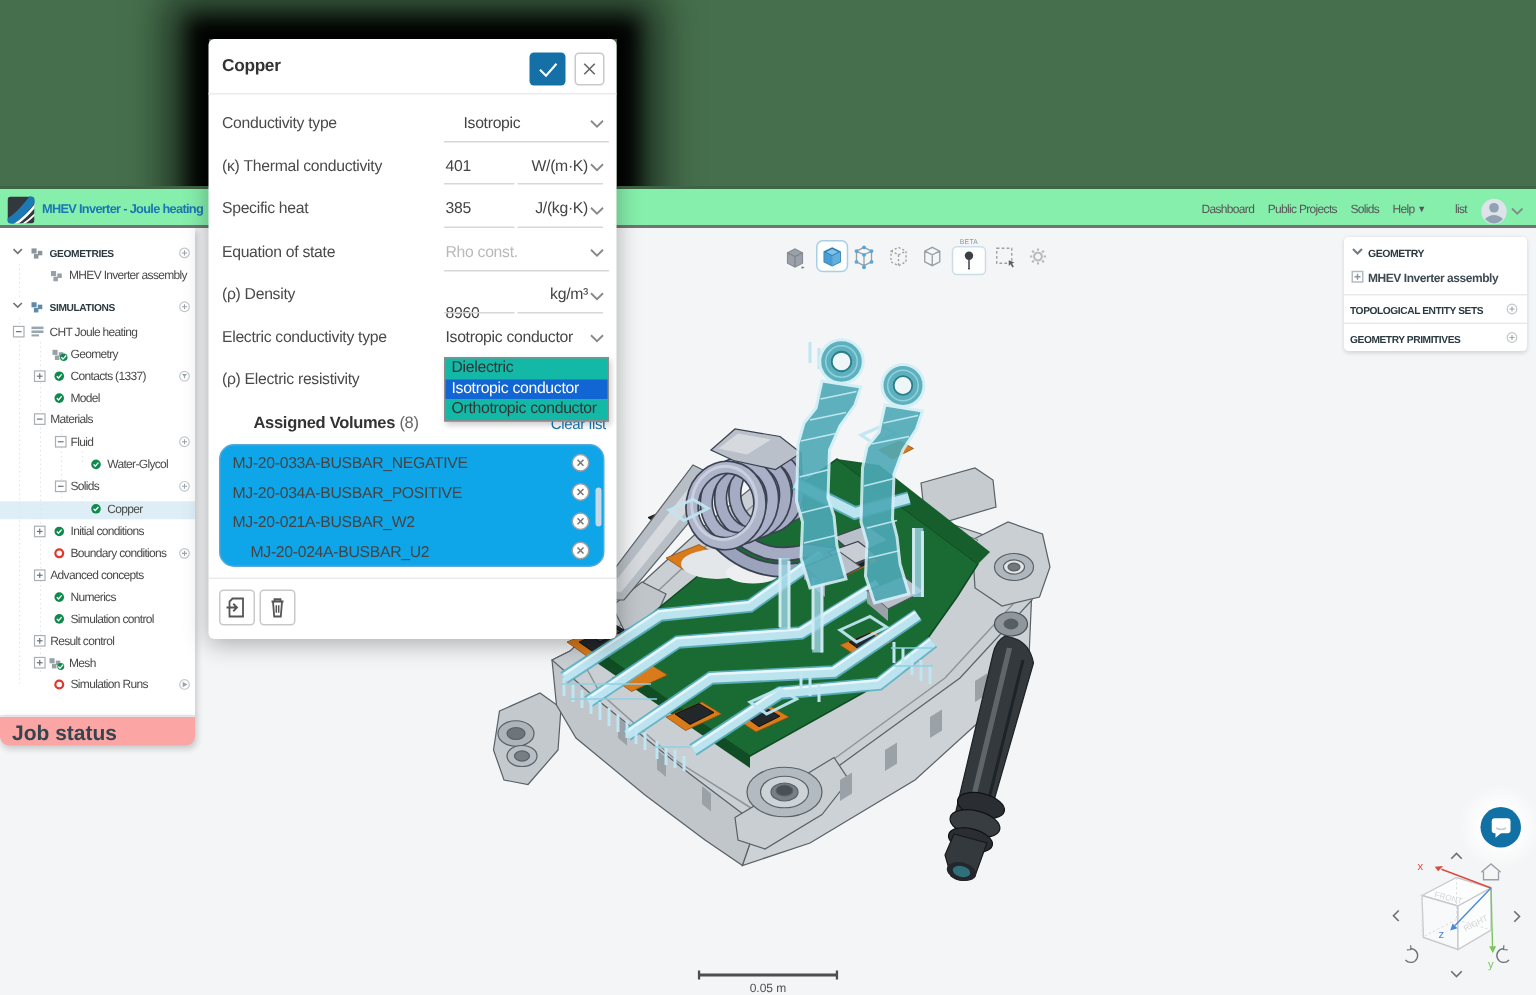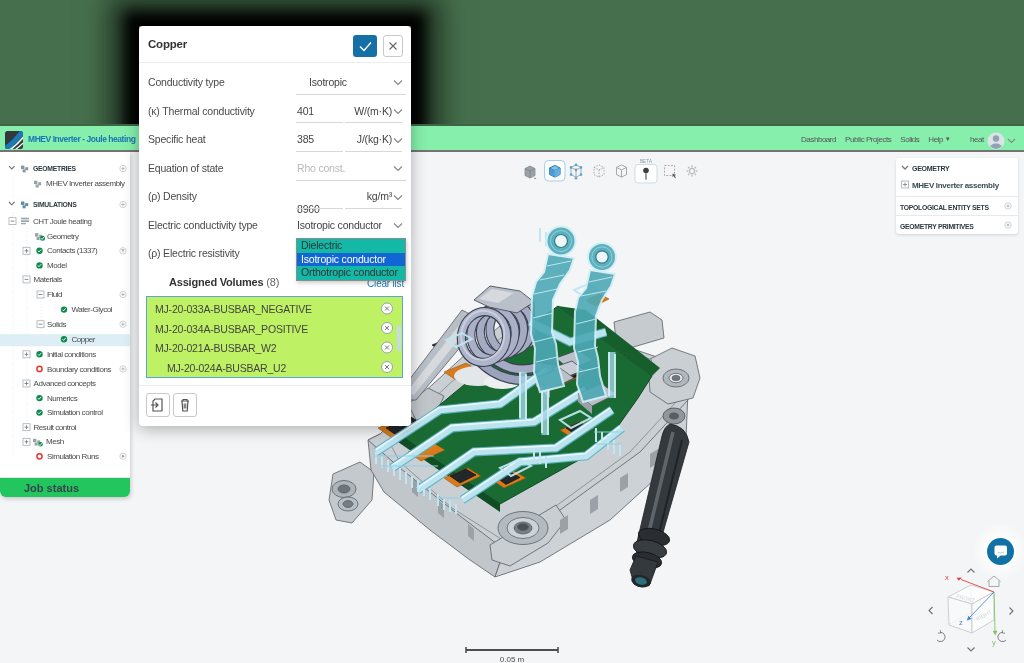--- a/index.html
+++ b/index.html
@@ -20,22 +20,22 @@
 #header .title { position:absolute; left:28px; top:8px; font-size:8.5px; font-weight:bold;
   color:#1a76b5; letter-spacing:-0.45px; }
 #header .nav { position:absolute; left:801px; top:9px; font-size:8px; color:#555; letter-spacing:-0.45px; }
 #header .nav span { margin-right:9px; }
 
 
 #sidebar { position:absolute; left:0; top:152px; width:130px; height:325px;
   background:#fff;
   box-shadow:1px 2px 4px rgba(0,0,0,0.18); z-index:8; font-size:9px; color:#36454d; }
 #jobbar { position:absolute; left:0; top:477px; width:130px; height:20px; z-index:9;
-  border-top:1px solid #e4e6e8; box-shadow:1px 2px 4px rgba(0,0,0,0.18); line-height:20px; padding-left:24px; font-size:11px; font-weight:bold;
-  color:#36454d; background:#22c55e; border-radius:0 0 6px 6px; }
+  border-top:1px solid #e4e6e8; box-shadow:1px 2px 4px rgba(0,0,0,0.18); line-height:20px; padding-left:8px; font-size:14px; font-weight:bold;
+  color:#36454d; background:#fca5a5; border-radius:0 0 6px 6px; }
 
 
 #rightpanel { position:absolute; left:896px; top:158px; width:122px; height:76px;
   background:#fff; border-radius:3px; box-shadow:0 1px 3px rgba(0,0,0,0.14);
   z-index:8; color:#333; }
 
 
 #dialog { position:absolute; left:139px; top:26px; width:272px; height:400px;
   background:#fff; border-radius:4px; box-shadow:0 3px 16px rgba(0,0,0,0.30);
   z-index:60; color:#444; font-size:10.5px; letter-spacing:-0.2px; }
@@ -279,21 +279,21 @@
         <rect x="1" y="1" width="18" height="18" fill="#33383d"></rect>
         <path d="M-1 20 Q9 15 19 1" stroke="#1b79b6" stroke-width="5.5" fill="none"></path>
         <path d="M2 22 Q12 17 21 5" stroke="#fff" stroke-width="1.6" fill="none"></path>
         <path d="M5 23 Q14 19 22 10" stroke="#fff" stroke-width="1.2" fill="none"></path>
       </g>
     </svg>
     <div class="title">MHEV Inverter - Joule heating</div>
     <div class="nav">
       <span>Dashboard</span><span>Public Projects</span><span>Solids</span><span>Help <span style="font-size:6px;vertical-align:1px">▼</span></span>
     </div>
-    <div class="abs" style="left:970px;top:9px;font-size:8px;color:#555;letter-spacing:-0.45px;">heat</div>
+    <div class="abs" style="left:970px;top:9px;font-size:8px;color:#555;letter-spacing:-0.45px;">list</div>
     <svg class="abs" width="40" height="22" style="left:985px;top:4px;">
       <circle cx="11" cy="11" r="8.5" fill="#dde3e8"></circle>
       <circle cx="11" cy="8.5" r="3.2" fill="#8fa3b4"></circle>
       <path d="M5 16 Q11 10.5 17 16 Q14 19 11 19 Q8 19 5 16 Z" fill="#8fa3b4"></path>
       <path d="M23 9 l3.5 3.5 l3.5 -3.5" stroke="#888" stroke-width="1.2" fill="none"></path>
     </svg>
   </div>
 
   <div id="band">
       <div class="caster"></div>
@@ -547,21 +547,21 @@
     <div class="val" style="left:158px;top:192.5px;">Isotropic conductor</div>
     <svg class="abs" width="10" height="8" style="left:254px;top:196px;">
         <path d="M1 1.5 l4 4 l4 -4" stroke="#888" stroke-width="1.2" fill="none"></path>
       </svg>
 
     <div class="lbl" style="top:221px;">(ρ) Electric resistivity</div>
 
     <div class="abs" style="left:9px;top:250px;font-size:11px;color:#333;margin-left:21px;"><b>Assigned Volumes</b> <span style="color:#666">(8)</span></div>
     <div class="abs" style="right:7px;top:252px;font-size:10px;color:#1b79b6;">Clear list</div>
 
-    <div class="abs" style="left:7px;top:270px;width:257px;height:82px;background:#bef264;border:1.5px solid #57a7d8;border-radius:0;font-size:10.5px;color:#444;letter-spacing:-0.2px;">
+    <div class="abs" style="left:7px;top:270px;width:257px;height:82px;background:#0ea5e9;border:1.5px solid #57a7d8;border-radius:10px;font-size:10.5px;color:#444;letter-spacing:-0.2px;">
       <div style="position:absolute;left:8px;top:6px;">MJ-20-033A-BUSBAR_NEGATIVE</div>
       <div style="position:absolute;left:8px;top:25.5px;">MJ-20-034A-BUSBAR_POSITIVE</div>
       <div style="position:absolute;left:8px;top:45px;">MJ-20-021A-BUSBAR_W2</div>
       <div style="position:absolute;left:20px;top:64.5px;text-align:center;">MJ-20-024A-BUSBAR_U2</div>
       <svg width="257" height="82" style="position:absolute;left:0;top:0">
         <g fill="#fff" stroke="#9aa2a8">
           <circle cx="240" cy="11.5" r="5.5"></circle>
             <circle cx="240" cy="31" r="5.5"></circle>
             <circle cx="240" cy="50.5" r="5.5"></circle>
             <circle cx="240" cy="70" r="5.5"></circle>

